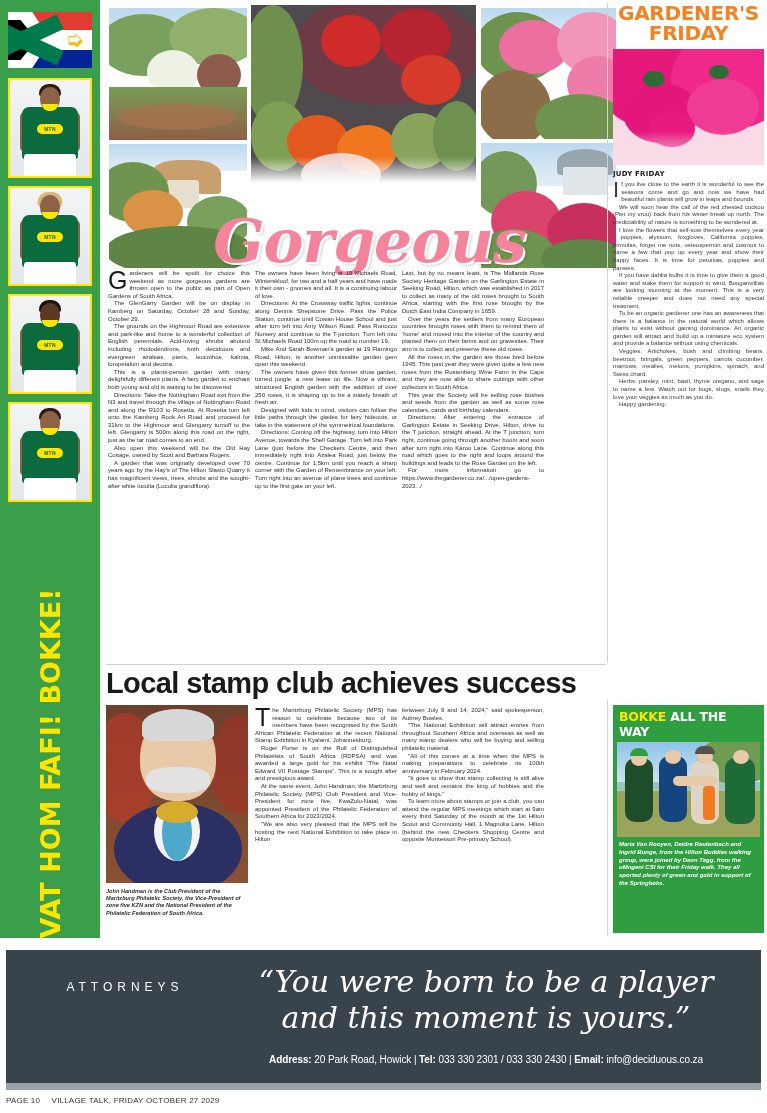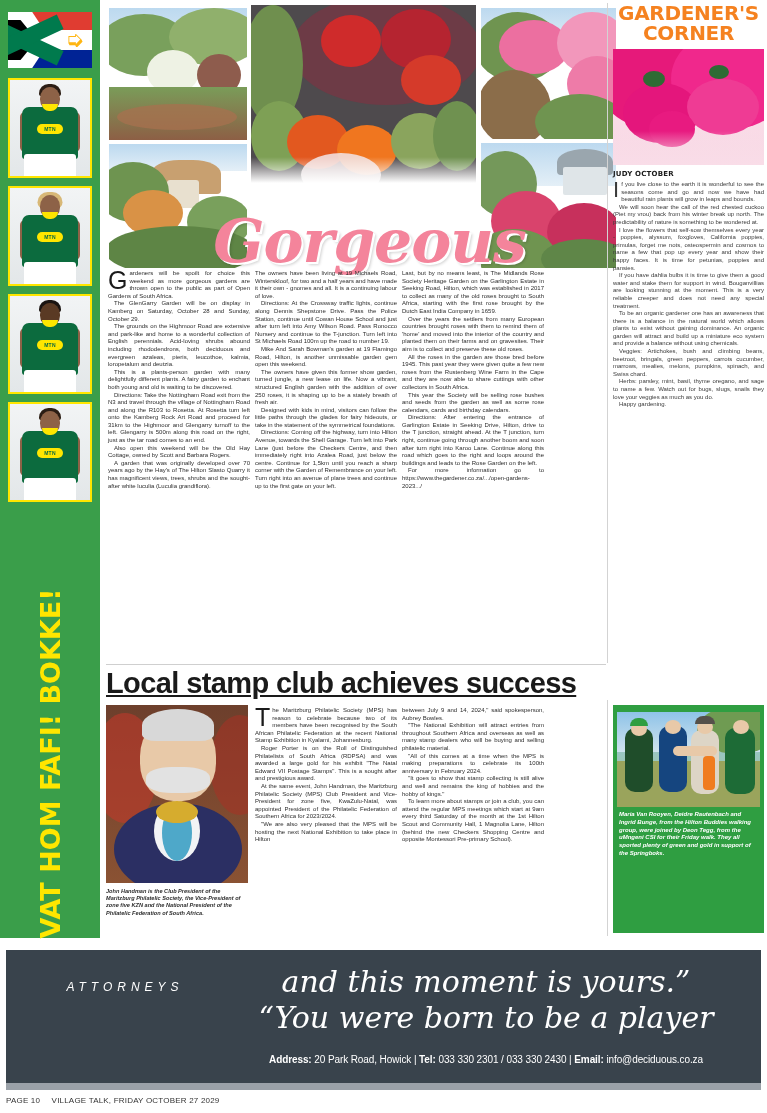--- a/index.html
+++ b/index.html
@@ -178,21 +178,21 @@
   .gc-body p { margin:0; text-indent:6px; }
   .gc-body p.first { text-indent:0; }
   .gc-body p.first::first-letter {
     float:left; font-size:22px; line-height:18px; padding-right:2px; font-weight:300;
   }
 
   
   .stamp-head {
     position:absolute; left:106px; top:668px; width:520px;
     font-family:"Liberation Sans", sans-serif; font-weight:bold;
-    font-size:29px; color:#1a1a1a; letter-spacing:-0.6px; line-height:30px;text-decoration:underline;
+    font-size:29px; color:#1a1a1a; letter-spacing:-0.6px; line-height:30px;
   }
   #sp-photo {
     position:absolute; left:106px; top:705px; width:142px; height:178px;
     overflow:hidden; background:#5a3327;
   }
   .sp-cap {
     position:absolute; left:106px; top:888px; width:142px;
     font-family:"Liberation Sans", sans-serif; font-style:italic; font-weight:bold;
     font-size:5.6px; line-height:7.2px; color:#2d2d2d;
   }
@@ -224,21 +224,20 @@
   .ad .logo {
     position:absolute; left:14px; top:18px; width:210px; text-align:center;
   }
   .ad .logo .word {
     font-family:"DejaVu Serif", serif; font-style:italic; font-size:44px;
     line-height:44px; letter-spacing:0px;
   }
   .ad .logo .attorneys {
     font-family:"Liberation Sans", sans-serif; font-size:12px; letter-spacing:5px;
     margin-top:12px;
-    font-style:italic;
   }
   .ad .quote {
     position:absolute; left:215px; top:14px; width:530px;
     font-family:"DejaVu Serif", serif; font-style:italic; font-size:30px;
     line-height:36px; text-align:center;
   }
   .ad .contact {
     position:absolute; left:215px; top:104px; width:530px; text-align:center;
     font-family:"Liberation Sans", sans-serif; font-size:10px; letter-spacing:-0.1px;
   }
@@ -418,34 +417,34 @@
     <p>This year the Society will be selling rose bushes and seeds from the garden as well as some rose calendars, cards and birthday calendars.</p>
     <p>Directions: After entering the entrance of Garlington Estate in Seeking Drive, Hilton, drive to the T junction, straight ahead. At the T junction, turn right, continue going through another boom and soon after turn right into Karoo Lane. Continue along this road which goes to the right and loops around the buildings and leads to the Rose Garden on the left.</p>
     <p>For more information go to https://www.thegardener.co.za/.../open-gardens-2023.../</p>
   </div>
 
   <div class="vrule" style="left:607px; top:3px; height:660px;"></div>
   <div class="vrule" style="left:607px; top:700px; height:236px;"></div>
 
   <div class="sidebar">
     <div class="gc-title">GARDENER'S</div>
-    <div class="gc-title">CORNER</div>
+    <div class="gc-title">FRIDAY</div>
 
     <div class="gc-photo">
       <div class="blob" style="left:-18px;top:-26px;width:120px;height:106px;background:#e6197a;"></div>
       <div class="blob" style="left:58px;top:-20px;width:120px;height:100px;background:#f0288c;"></div>
       <div class="blob" style="left:10px;top:34px;width:76px;height:60px;background:#e4167c;"></div>
       <div class="blob" style="left:74px;top:30px;width:72px;height:56px;background:#ef3b94;"></div>
       <div class="blob" style="left:36px;top:62px;width:46px;height:36px;background:#e81a80;"></div>
       <div class="blob" style="left:30px;top:22px;width:22px;height:16px;background:#2f6b34;"></div>
       <div class="blob" style="left:96px;top:16px;width:20px;height:14px;background:#2f6b34;"></div>
       <div style="position:absolute;left:0;bottom:0;width:100%;height:34px;background:linear-gradient(rgba(248,215,228,0),#f9dde8);"></div>
     </div>
 
-    <div class="byline">JUDY OCTOBER</div>
+    <div class="byline">JUDY FRIDAY</div>
 
     <div class="gc-body">
       <p class="first">If you live close to the earth it is wonderful to see the seasons come and go and now we have had beautiful rain plants will grow in leaps and bounds.</p>
       <p>We will soon hear the call of the red chested cuckoo (Piet my vrou) back from his winter break up north. The predictability of nature is something to be wondered at.</p>
       <p>I love the flowers that self-sow themselves every year - poppies, alyssum, foxgloves, California poppies, primulas, forget me nots, osteospermin and cosmos to name a few that pop up every year and show their happy faces. It is time for petunias, poppies and pansies.</p>
       <p>If you have dahlia bulbs it is time to give them a good water and stake them for support in wind. Bouganvillias are looking stunning at the moment. This is a very reliable creeper and does not need any special treatment.</p>
       <p>To be an organic gardener one has an awareness that there is a balance in the natural world which allows plants to exist without gaining dominance. An organic garden will attract and build up a miniature eco system and provide a balance without using chemicals.</p>
       <p>Veggies: Artichokes, bush and climbing beans, beetroot, bringals, green peppers, carrots cucumber, marrows, mealies, melons, pumpkins, spinach, and Swiss chard.</p>
       <p>Herbs: parsley, mint, basil, thyme oregano, and sage to name a few. Watch out for bugs, slugs, snails they love your veggies as much as you do.</p>
       <p>Happy gardening.</p>
@@ -480,20 +479,21 @@
 
   <div class="col" id="sc3">
     <p class="first">between July 9 and 14, 2024," said spokesperson, Aubrey Bowles.</p>
     <p>"The National Exhibition will attract entries from throughout Southern Africa and overseas as well as many stamp dealers who will be buying and selling philatelic material.</p>
     <p>"All of this comes at a time when the MPS is making preparations to celebrate its 100th anniversary in February 2024.</p>
     <p>"It goes to show that stamp collecting is still alive and well and remains the king of hobbies and the hobby of kings."</p>
     <p>To learn more about stamps or join a club, you can attend the regular MPS meetings which start at 9am every third Saturday of the month at the 1st Hilton Scout and Community Hall, 1 Magnolia Lane, Hilton (behind the new Checkers Shopping Centre and opposite Montessori Pre-primary School).</p>
   </div>
 
   <div class="bokke-box">
+    <div class="bokke-title"><b>BOKKE</b> <span>ALL THE WAY</span></div>
     <div class="bokke-photo">
       <div style="position:absolute;left:0;top:0;width:100%;height:42%;background:linear-gradient(#8fc3e8,#cfe3ee);"></div>
       <div class="blob" style="left:80px;top:-6px;width:80px;height:48px;background:#6f9b52;"></div>
       <div class="blob" style="left:0px;bottom:0;width:160px;height:46px;background:#9aa45c;border-radius:0;"></div>
       <div class="blob" style="left:8px;top:16px;width:28px;height:64px;background:#1f4d2a;border-radius:10px;"></div>
       <div class="blob" style="left:14px;top:10px;width:16px;height:14px;background:#e8c9a8;border-radius:50%;"></div>
       <div class="blob" style="left:13px;top:6px;width:18px;height:8px;background:#2f9e41;border-radius:8px 8px 0 0;"></div>
       <div class="blob" style="left:42px;top:14px;width:28px;height:66px;background:#15457f;border-radius:10px;"></div>
       <div class="blob" style="left:48px;top:8px;width:16px;height:14px;background:#e8c9a8;border-radius:50%;"></div>
       <div class="blob" style="left:74px;top:18px;width:28px;height:64px;background:#ddd5c6;border-radius:10px;"></div>
@@ -505,22 +505,22 @@
       <div class="blob" style="left:86px;top:44px;width:12px;height:34px;background:#f07c1f;border-radius:4px;"></div>
     </div>
     <div class="bokke-cap">Maria Van Rooyen, Deidre Rautenbach and Ingrid Bunge, from the Hilton Buddies walking group, were joined by Deon Tegg, from the uMngeni CSI for their Friday walk. They all sported plenty of green and gold in support of the Springboks.</div>
   </div>
 
   <div class="ad">
     <div class="logo">
       <div class="attorneys">ATTORNEYS</div>
     </div>
     <div class="quote">
+      <div>“You were born to be a player</div>
       <div>and this moment is yours.”</div>
-      <div>“You were born to be a player</div>
     </div>
     <div class="contact">
       <b>Address:</b>
       <span>20 Park Road, Howick</span>
       <span>|</span>
       <b>Tel:</b>
       <span>033 330 2301 / 033 330 2430</span>
       <span>|</span>
       <b>Email:</b>
       <span>info@deciduous.co.za</span>

